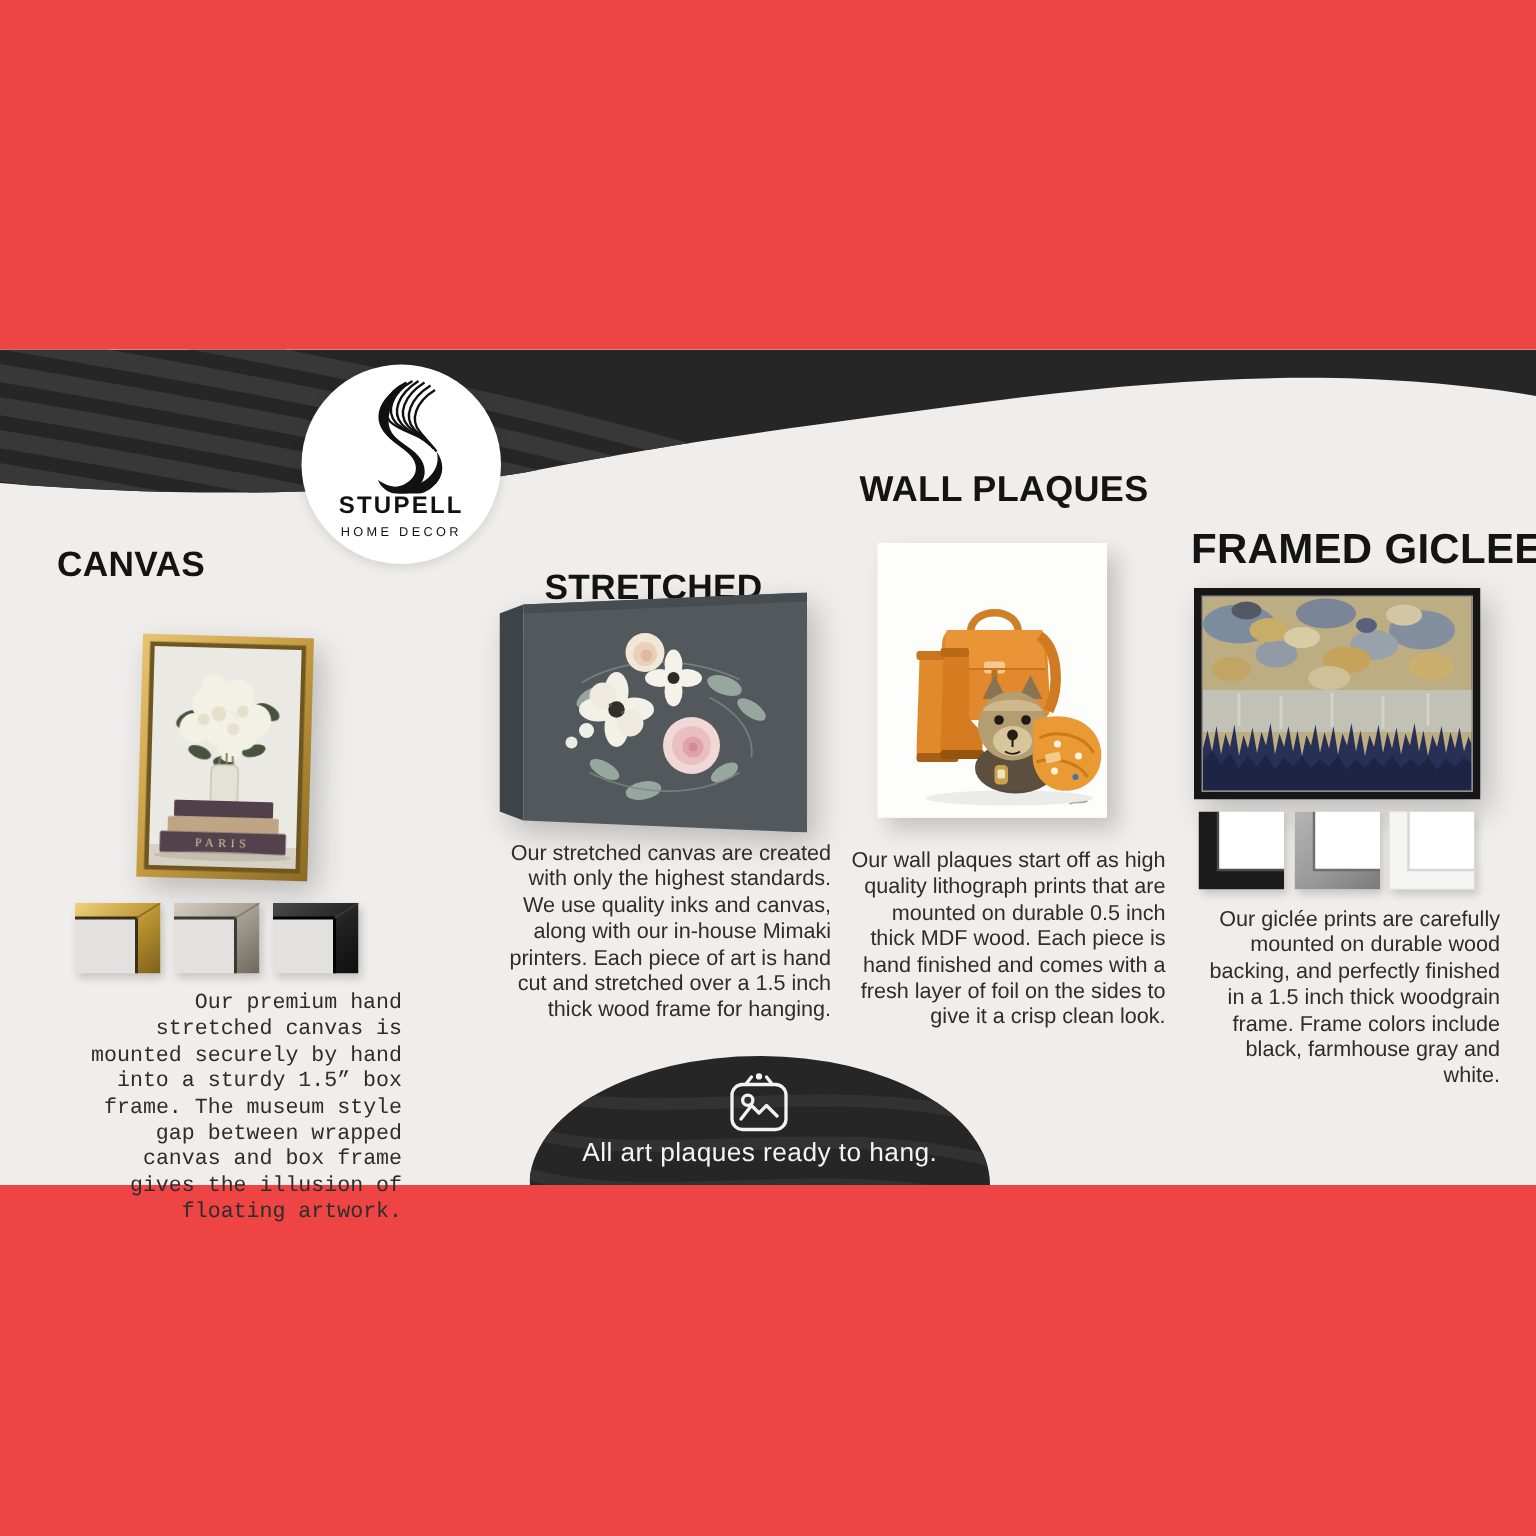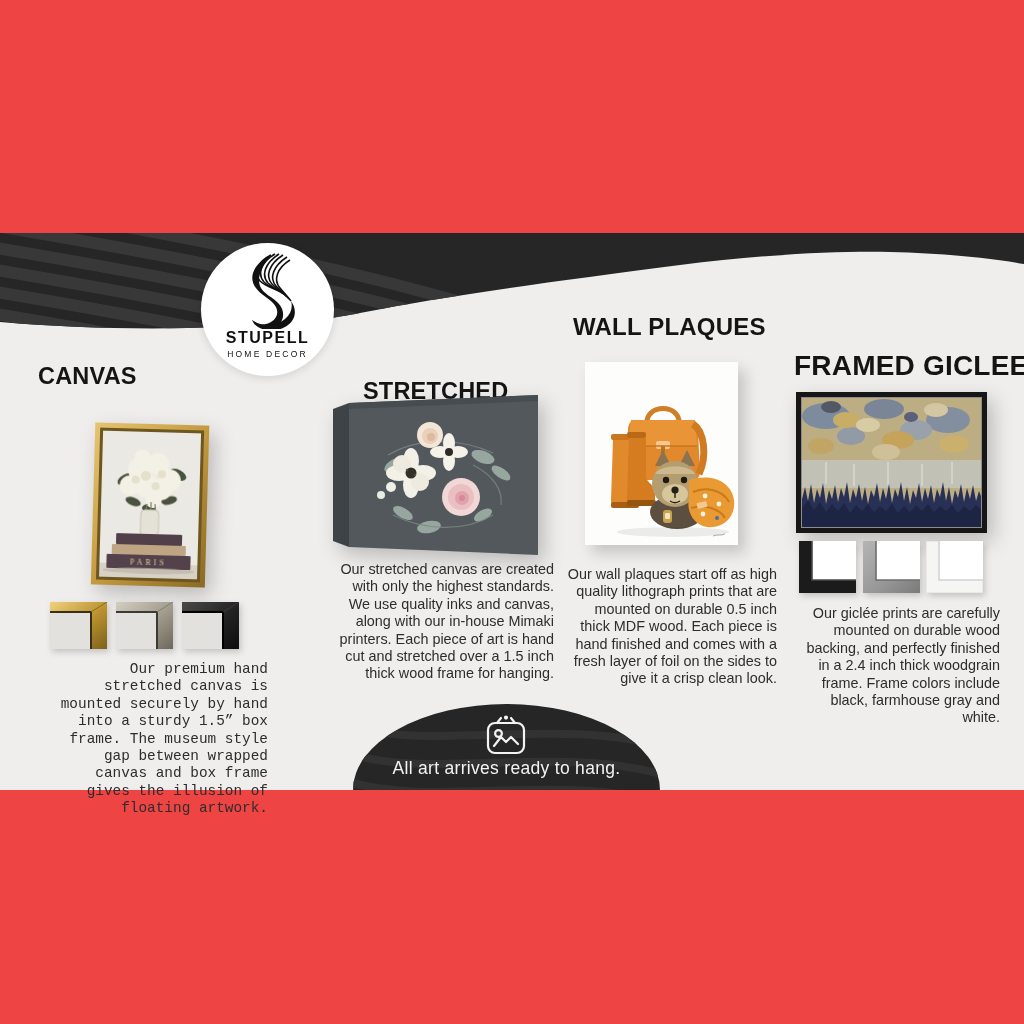--- a/index.html
+++ b/index.html
@@ -348,21 +348,21 @@
     </svg>
   </div>
   <div class="swatch" style="left:926px;top:541px;">
     <svg width="57" height="52" viewBox="0 0 57 52">
       <rect width="57" height="52" fill="#ffffff"></rect>
       <path d="M0,0 H13 V39 H57 V52 H0 Z" fill="#f5f5f4" stroke="#dddddd" stroke-width="1"></path>
       <path d="M13,0 V39 H57" fill="none" stroke="#d6d6d6" stroke-width="1.6"></path>
     </svg>
   </div>
 
-  <div class="body-text" style="left:794px;top:605px;width:206px;">Our giclée prints are carefully mounted on durable wood backing, and perfectly finished in a 2.4 inch thick woodgrain frame. Frame colors include black, farmhouse gray and white.</div>
+  <div class="body-text" style="left:794px;top:605px;width:206px;">Our giclée prints are carefully mounted on durable wood backing, and perfectly finished in a 1.5 inch thick woodgrain frame. Frame colors include black, farmhouse gray and white.</div>
 
   <svg class="dome" viewBox="0 0 307 86">
     <defs>
         <clipPath id="domeClip">
           <path d="M0,86 A153.5 86 0 0 1 307,86 Z"></path>
         </clipPath>
       </defs>
     <g clip-path="url(#domeClip)">
       <rect width="307" height="86" fill="#262626"></rect>
       <g fill="none" stroke="#323232" stroke-width="8">
@@ -375,15 +375,15 @@
   <svg class="dome-icon" viewBox="0 0 44 40">
     <g fill="none" stroke="#f3f3f3" stroke-width="2.2" stroke-linecap="round" stroke-linejoin="round">
       <path d="M13,8 L17,3"></path>
         <path d="M31,8 L27,3"></path>
       <circle cx="22" cy="2.6" r="1" fill="#f3f3f3"></circle>
       <rect x="4" y="8" width="36" height="30" rx="7"></rect>
       <circle cx="14.5" cy="18.5" r="3.4"></circle>
       <path d="M10,31 L17,22 L22,27 L27,22 L34,29"></path>
     </g>
   </svg>
-  <div class="dome-text">All art arrives ready to hang.</div>
+  <div class="dome-text">All art plaques ready to hang.</div>
 
 </div>
 
 </body></html>

